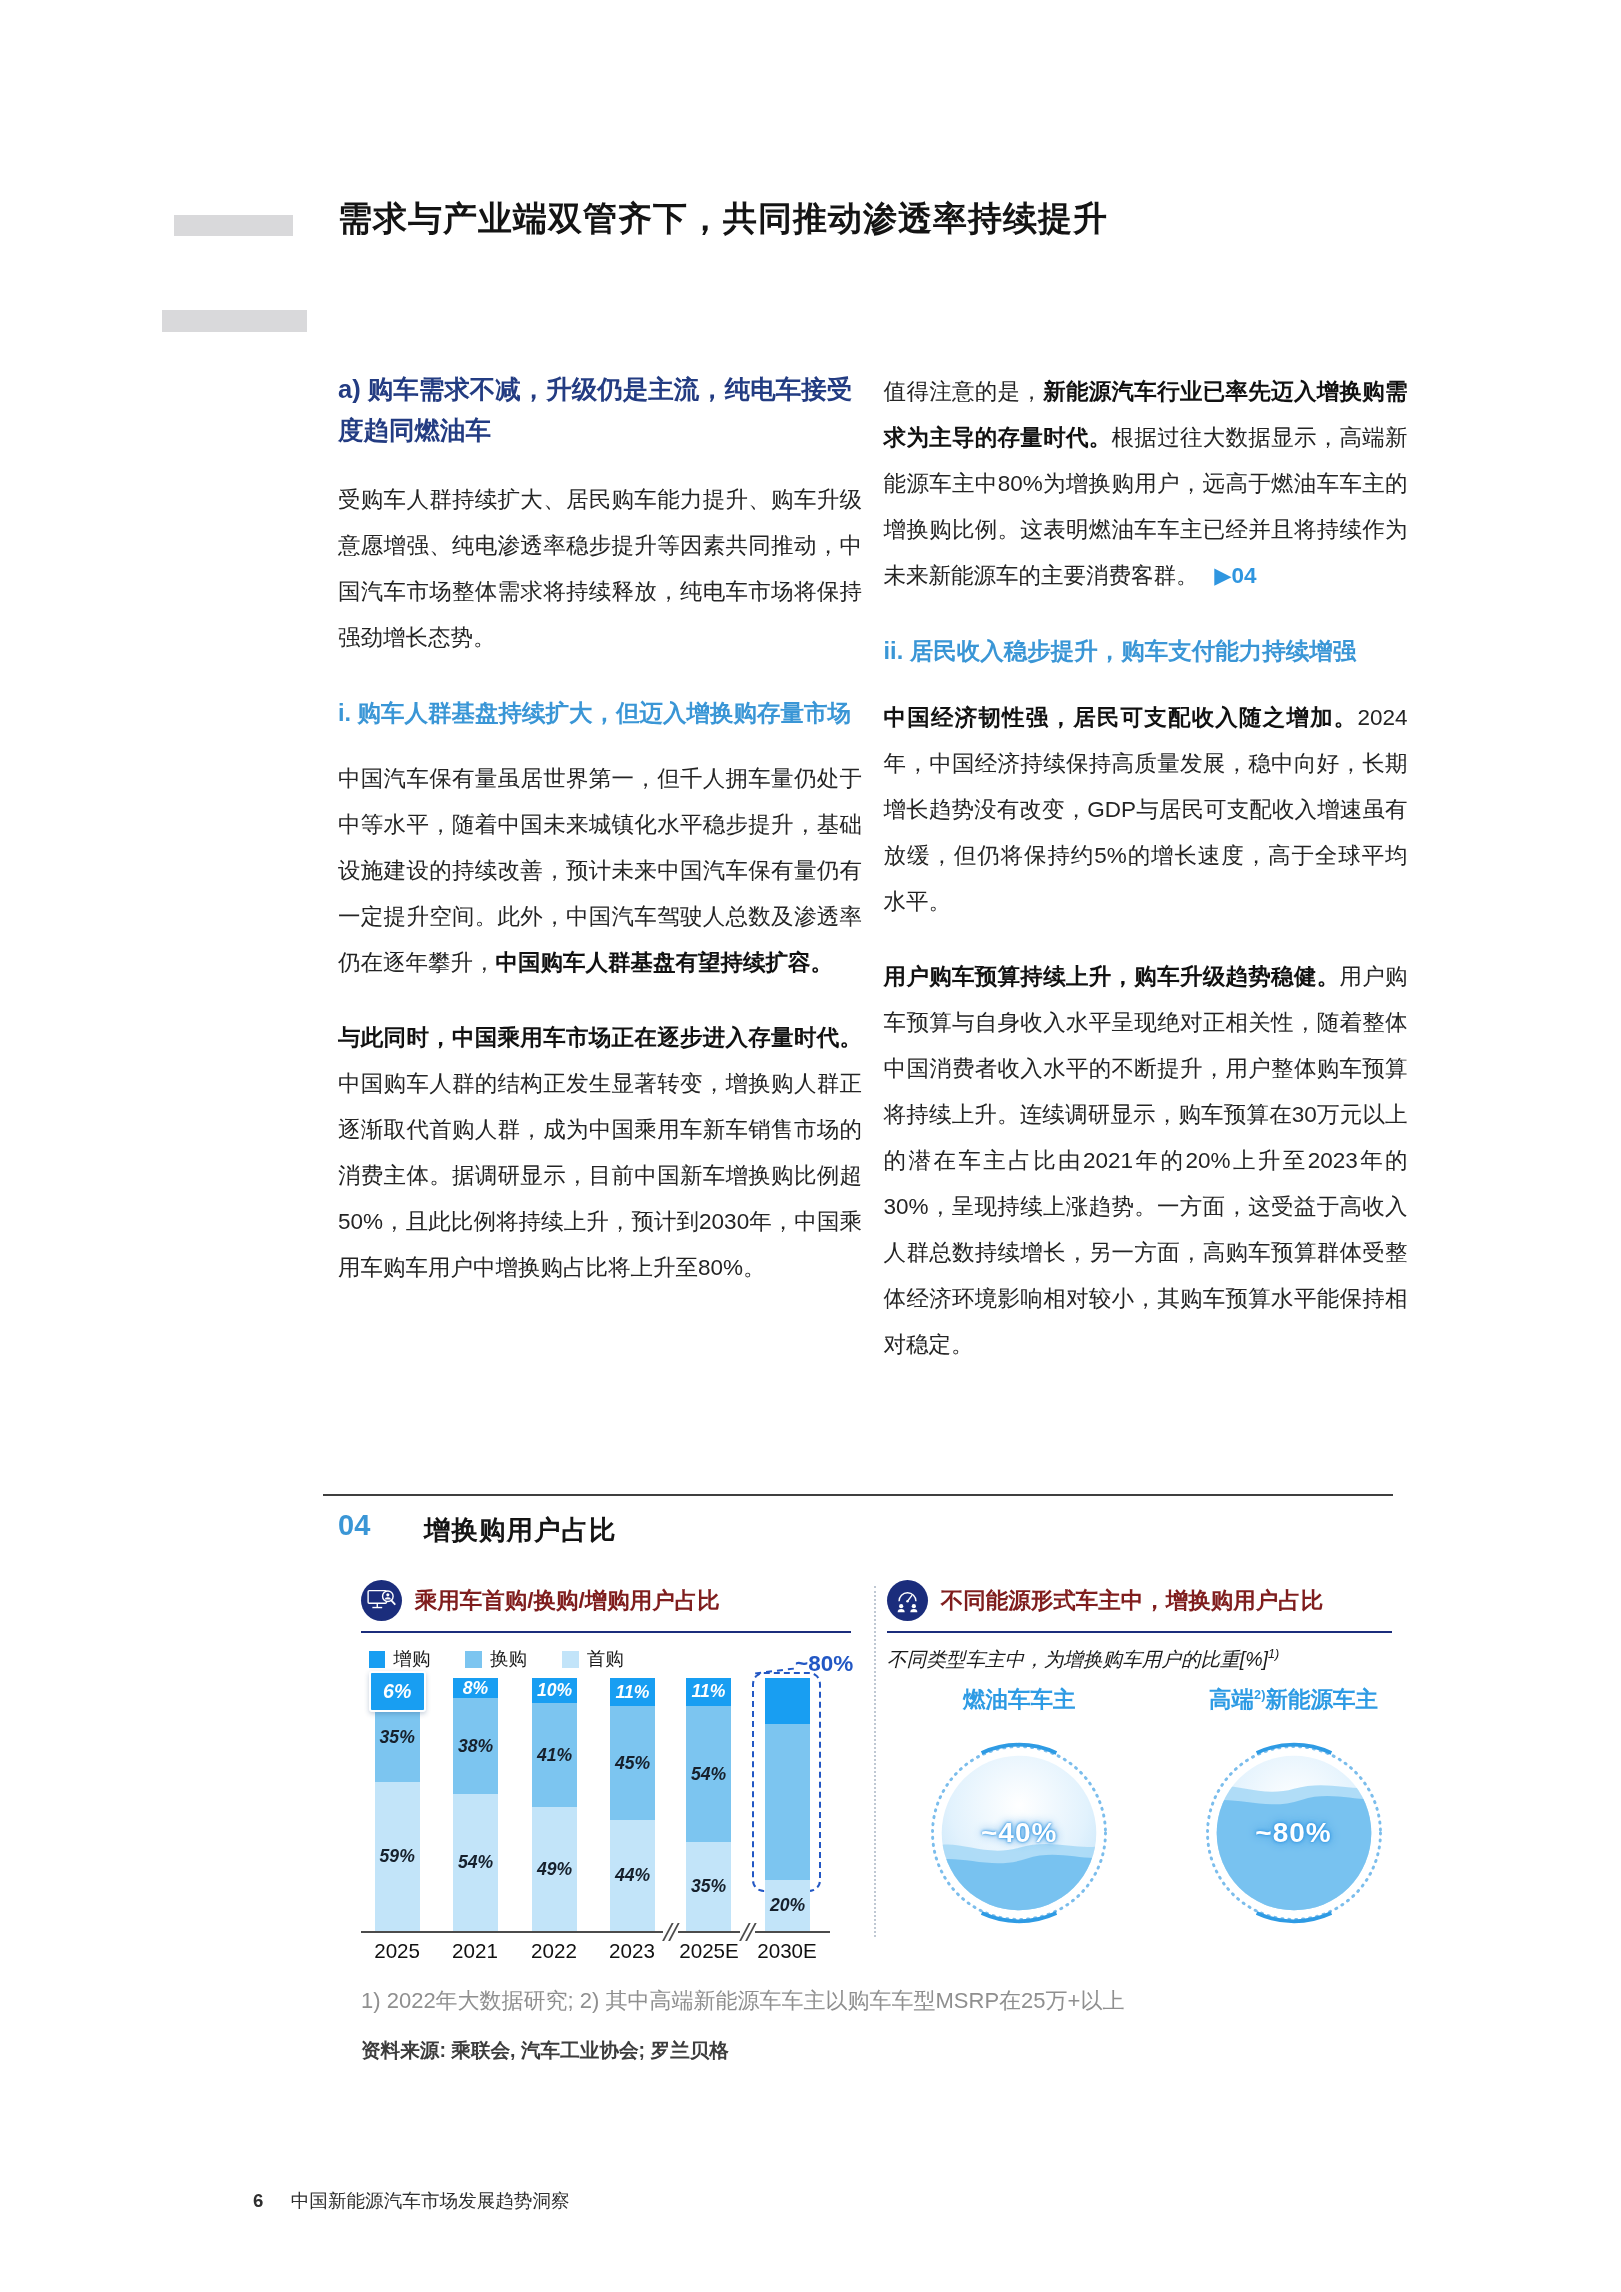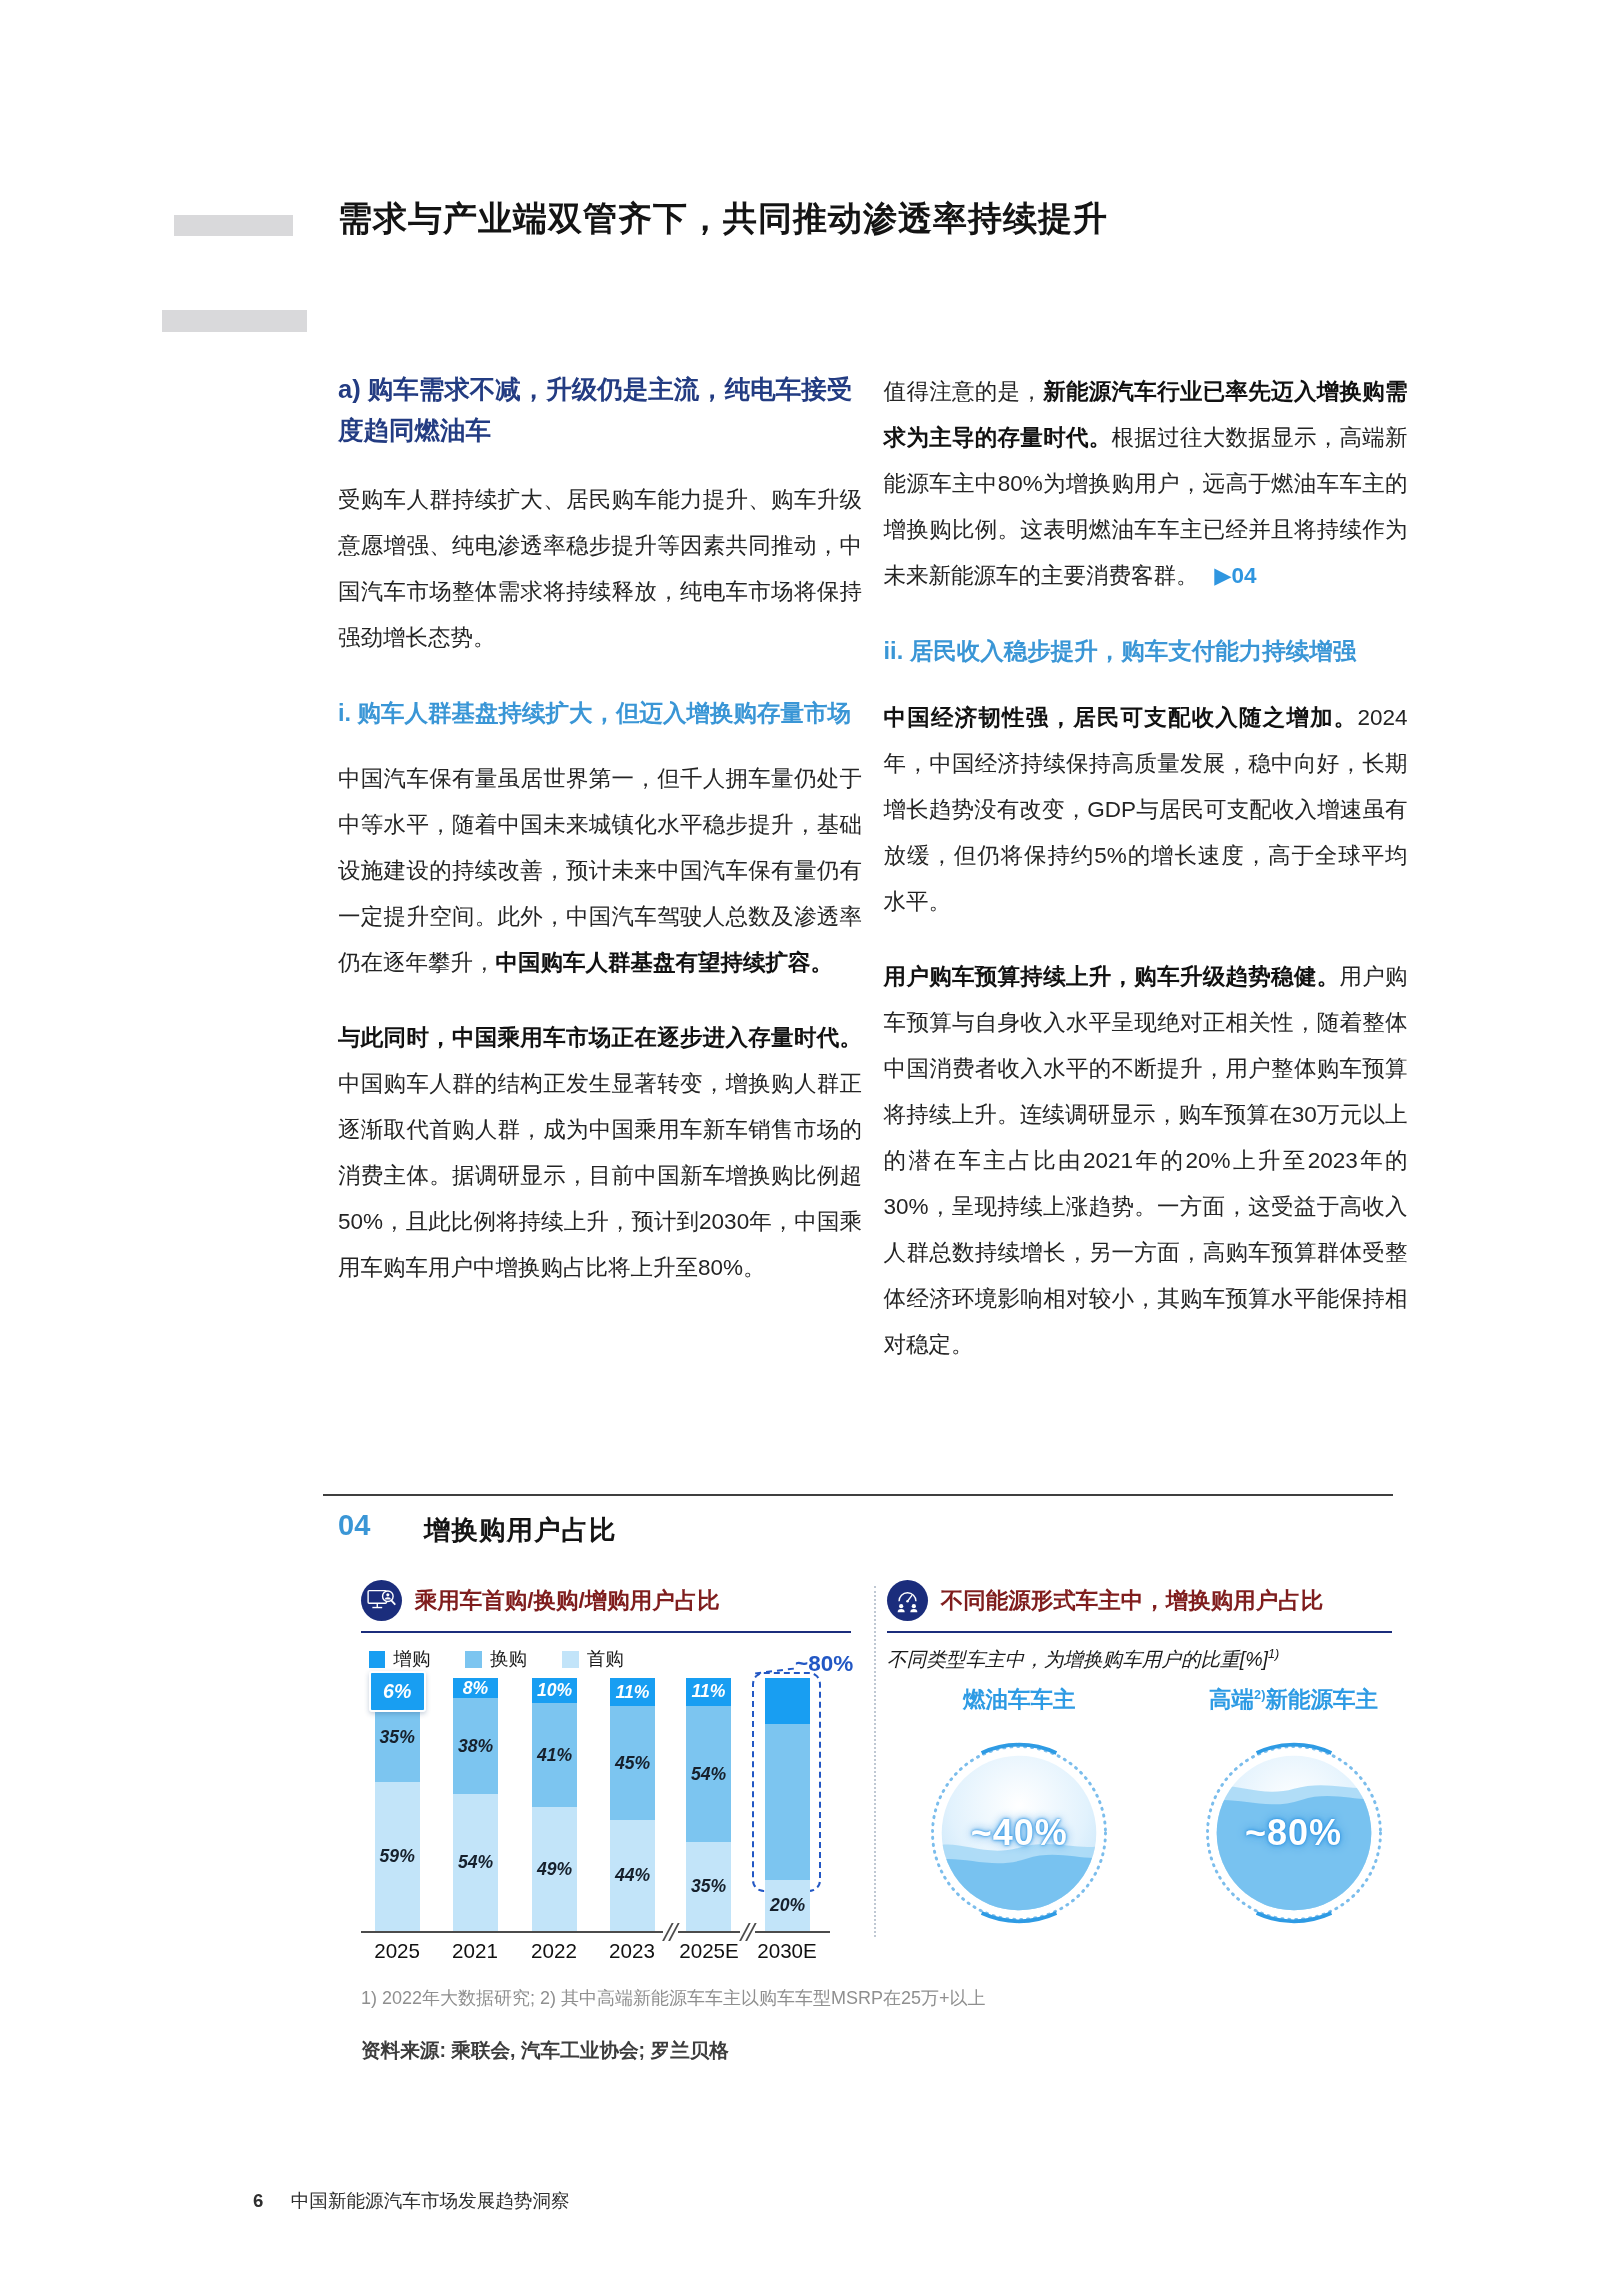--- a/index.html
+++ b/index.html
@@ -67,24 +67,24 @@
   .panel-subtitle{margin-top:13.7px;font-size:19.6px;font-style:italic;color:#1a1a1a;}
   .panel-subtitle sup{font-size:12.7px;}
   .ball-cell{position:absolute;width:235px;text-align:center;}
   .ball-cell-0{left:14.7px;top:104px;}
   .ball-cell-1{left:289px;top:104px;}
   .ball-label{font-size:22.5px;font-weight:800;color:#2e9be4;}
   .ball-label sup{font-size:12.7px;}
   .ball{position:relative;width:184px;height:184px;margin:25.5px auto 0 auto;}
   .ball svg{width:184px;height:184px;display:block;}
   .ball-value{position:absolute;left:0;top:0;width:100%;height:100%;display:flex;align-items:center;justify-content:center;
-      font-size:36px;font-weight:800;color:#fff;letter-spacing:1px;
+      font-size:28px;font-weight:800;color:#fff;letter-spacing:1px;
       text-shadow:0 0 9.8px rgba(47,150,228,.95),0 0 3.9px rgba(47,150,228,.95),0 0 2px rgba(47,150,228,.9);}
   
-  .fig-footnote{left:361px;top:1986px;font-size:18px;color:#8f8f8f;text-align:center;}
+  .fig-footnote{left:361px;top:1986px;font-size:22px;color:#8f8f8f;text-align:center;}
   .fig-source{left:361px;top:2037px;font-size:19.6px;color:#3c3c3c;font-weight:600;}
   .page-footer{left:253px;top:2188px;display:flex;align-items:center;gap:27.4px;font-size:18.6px;color:#2e2e2e;}
   .page-footer .num{font-weight:600;}
 </style>
 </head>
 <body>
 
 <div class="abs deco-bar deco-bar-1"></div>
 <div class="abs deco-bar deco-bar-2"></div>
 

